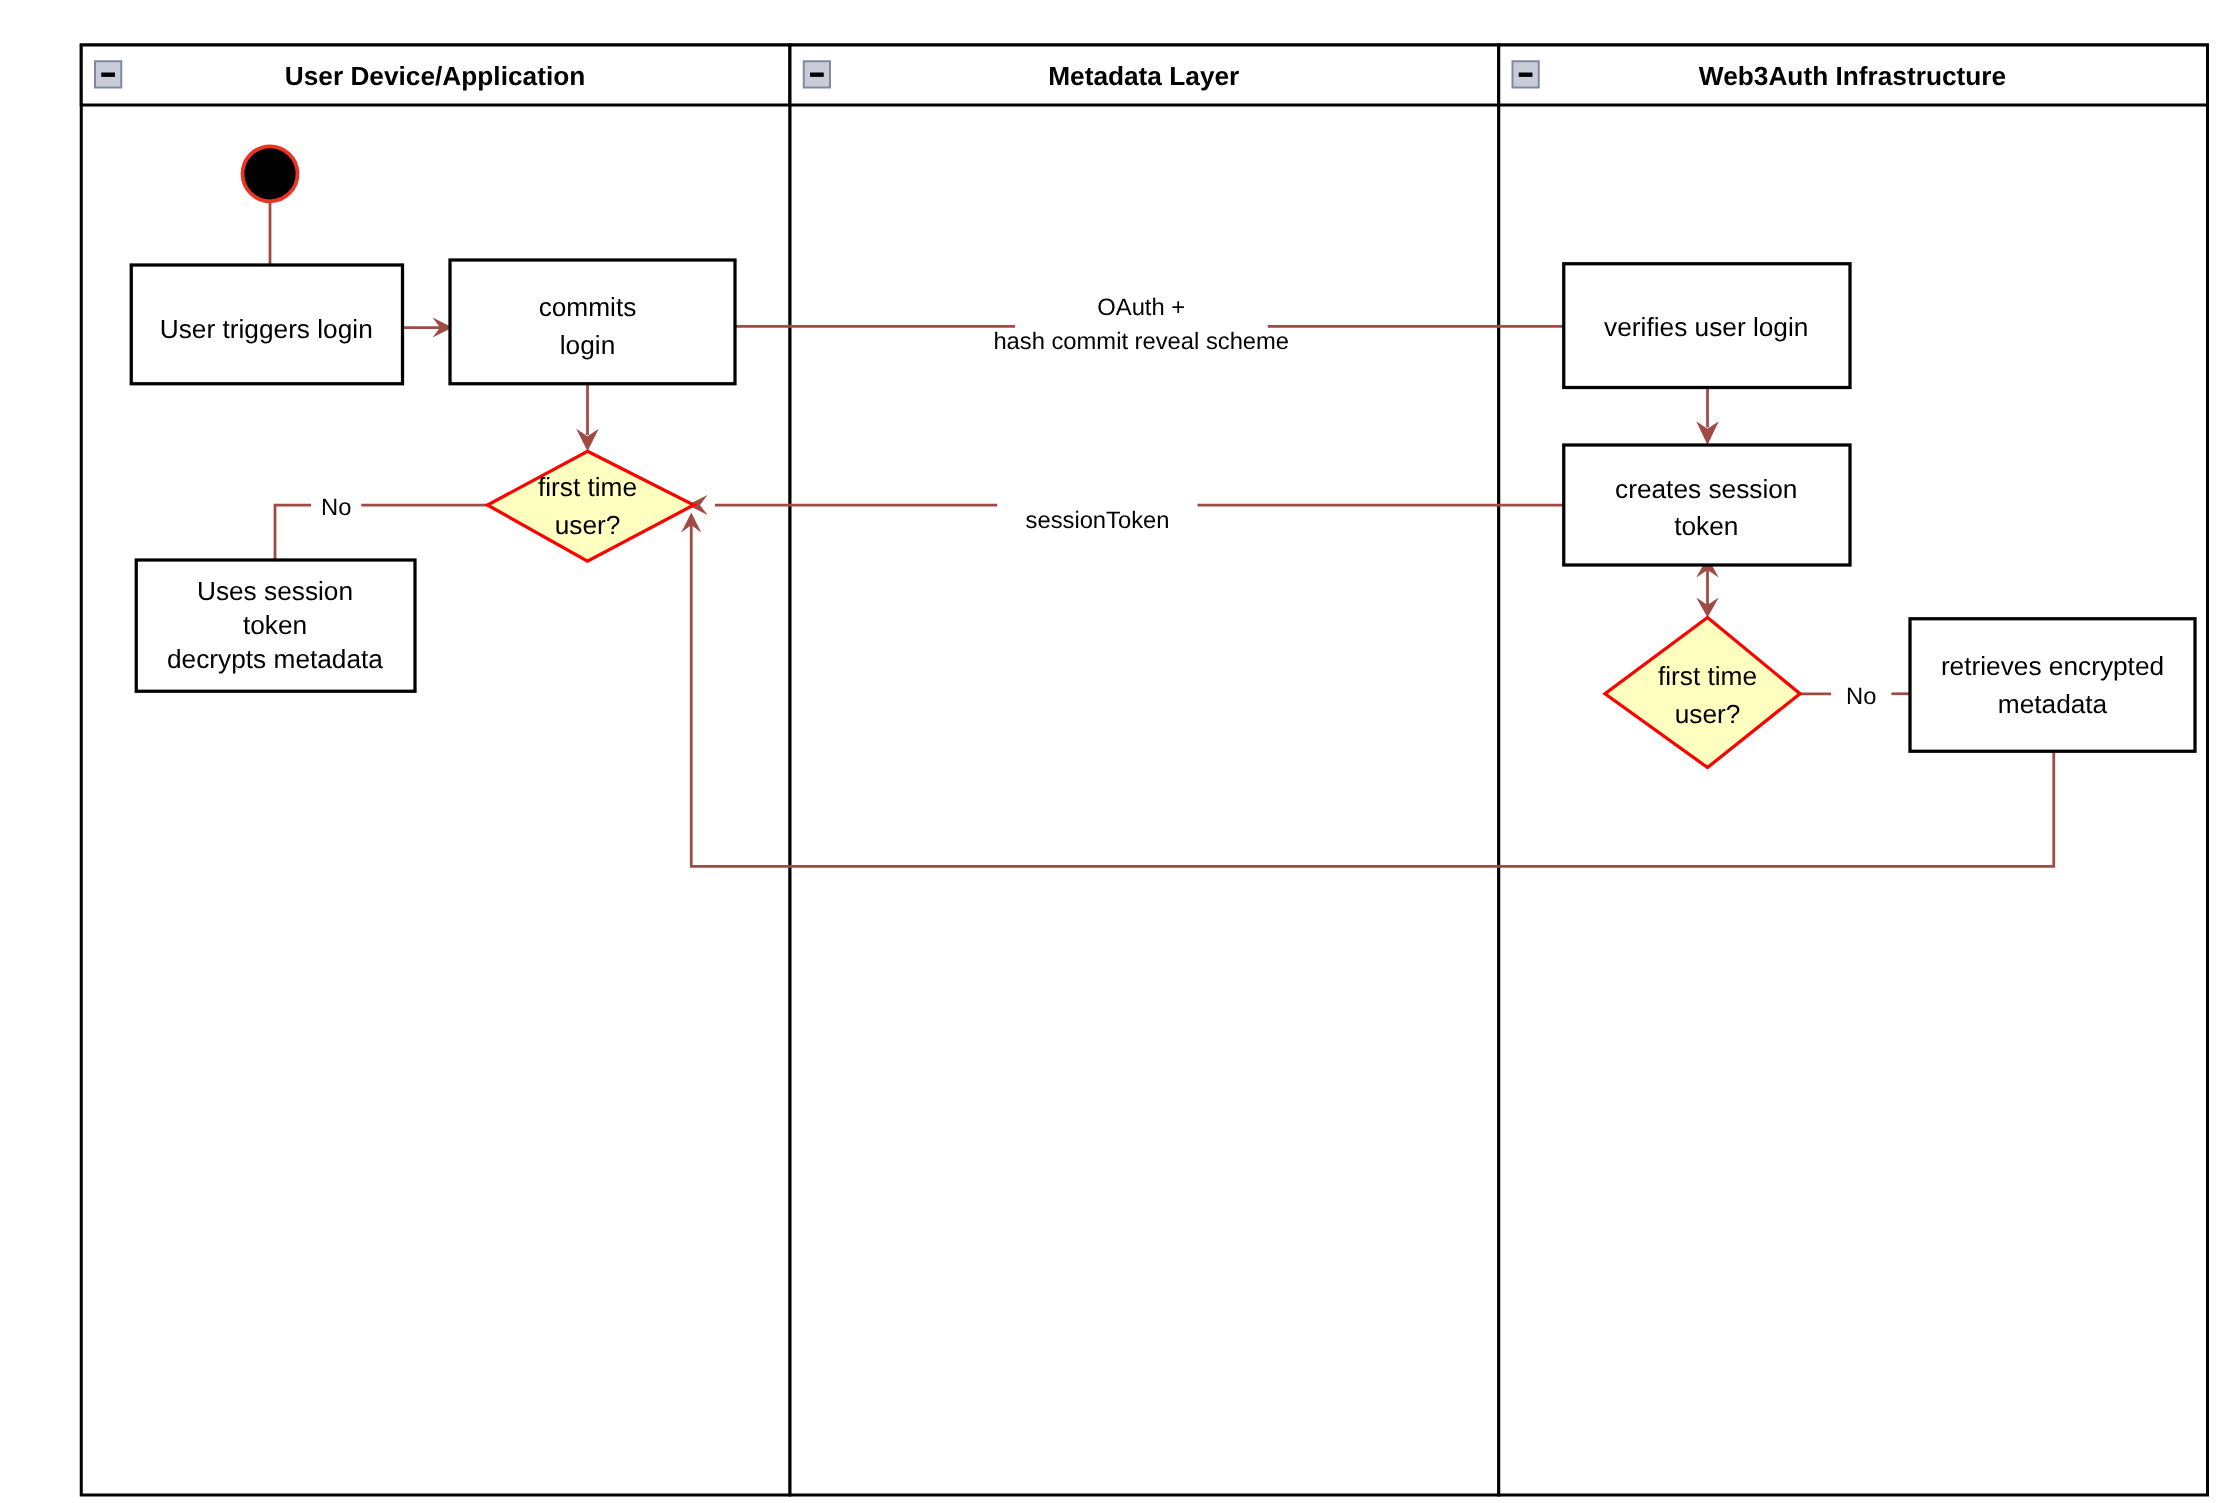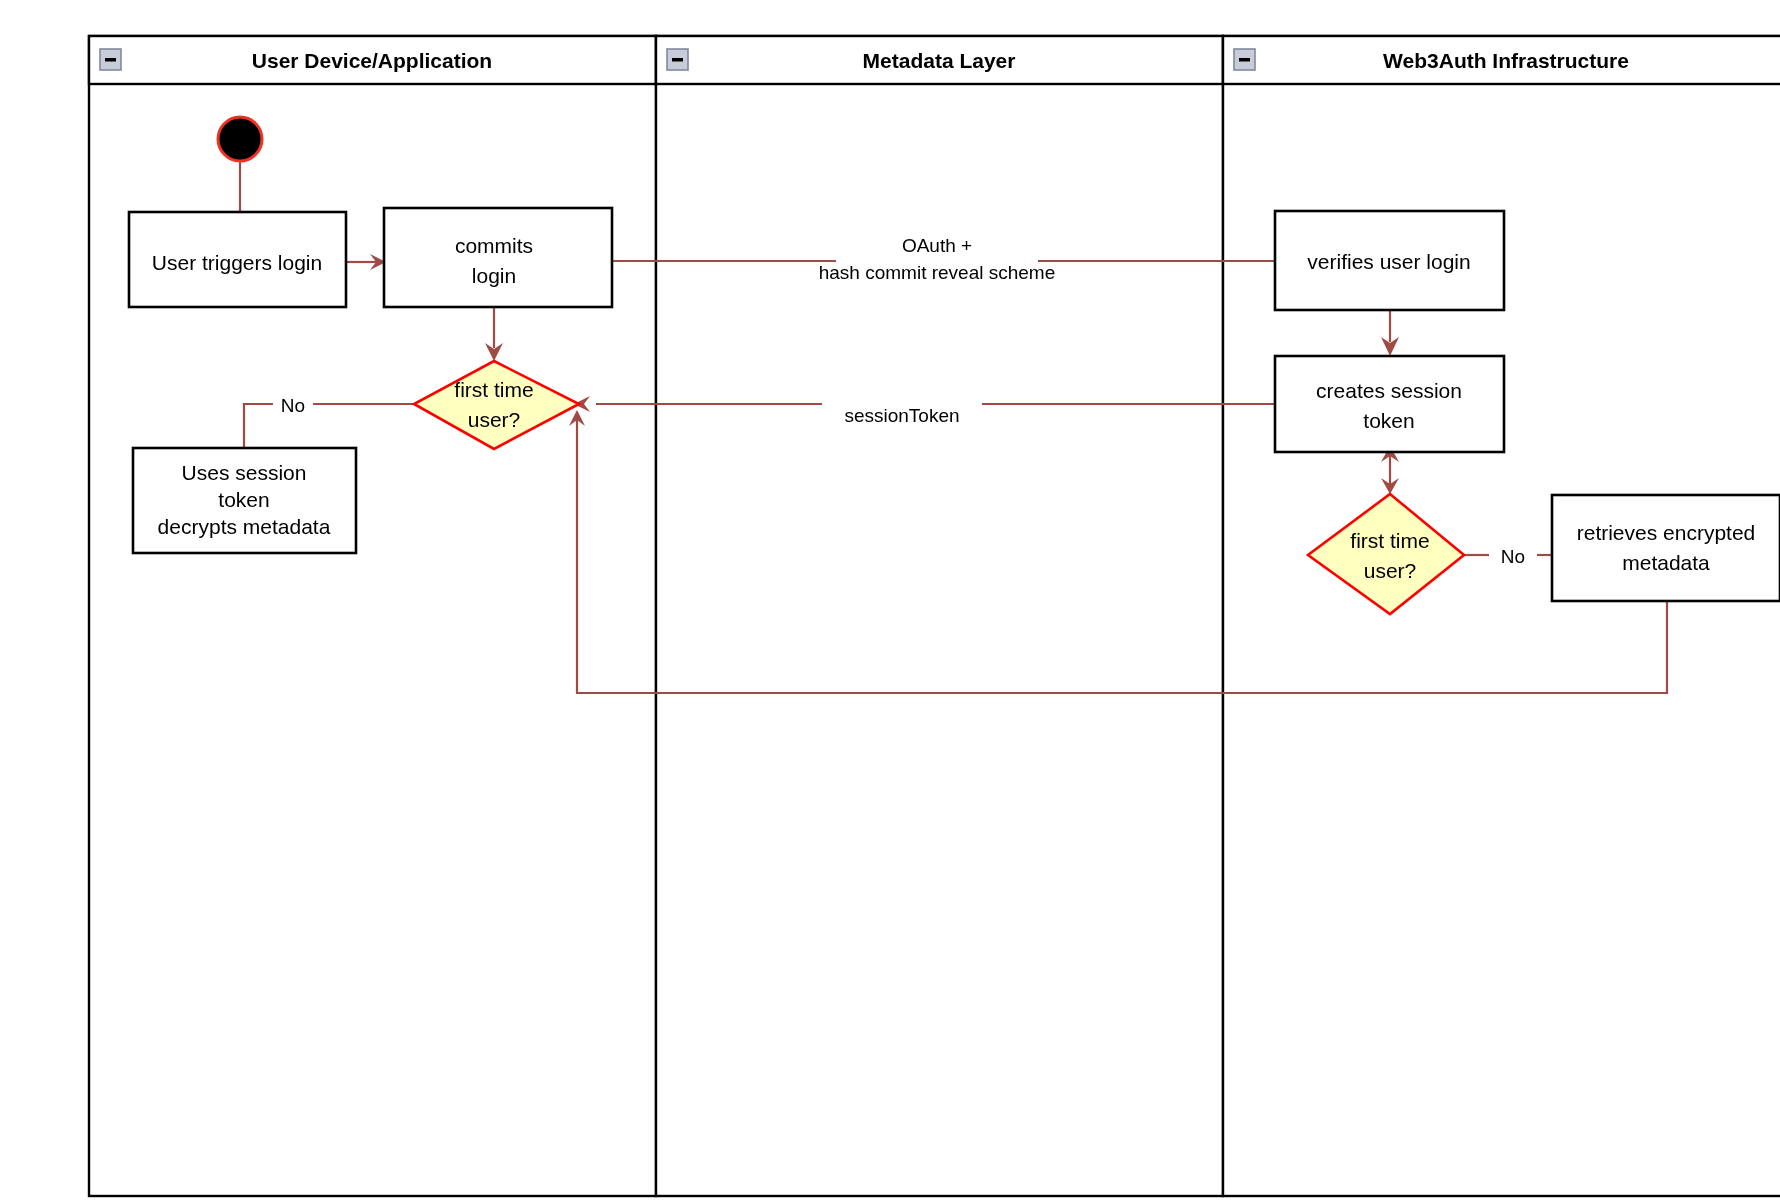--- a/index.html
+++ b/index.html
@@ -11,21 +11,20 @@
     font-family: "Liberation Sans", sans-serif;
     width: 1780px;
     height: 1202px;
     overflow: hidden;
   }
   #canvas {
     position: relative;
     width: 1516px;
     height: 1202px;
     background: #ffffff;
-    margin-left: 24px;
   }
   svg.diagram {
     position: absolute;
     left: 0;
     top: 0;
     width: 1780px;
     height: 1202px;
   }
   .lane-title {
     font-family: "Liberation Sans", sans-serif;

